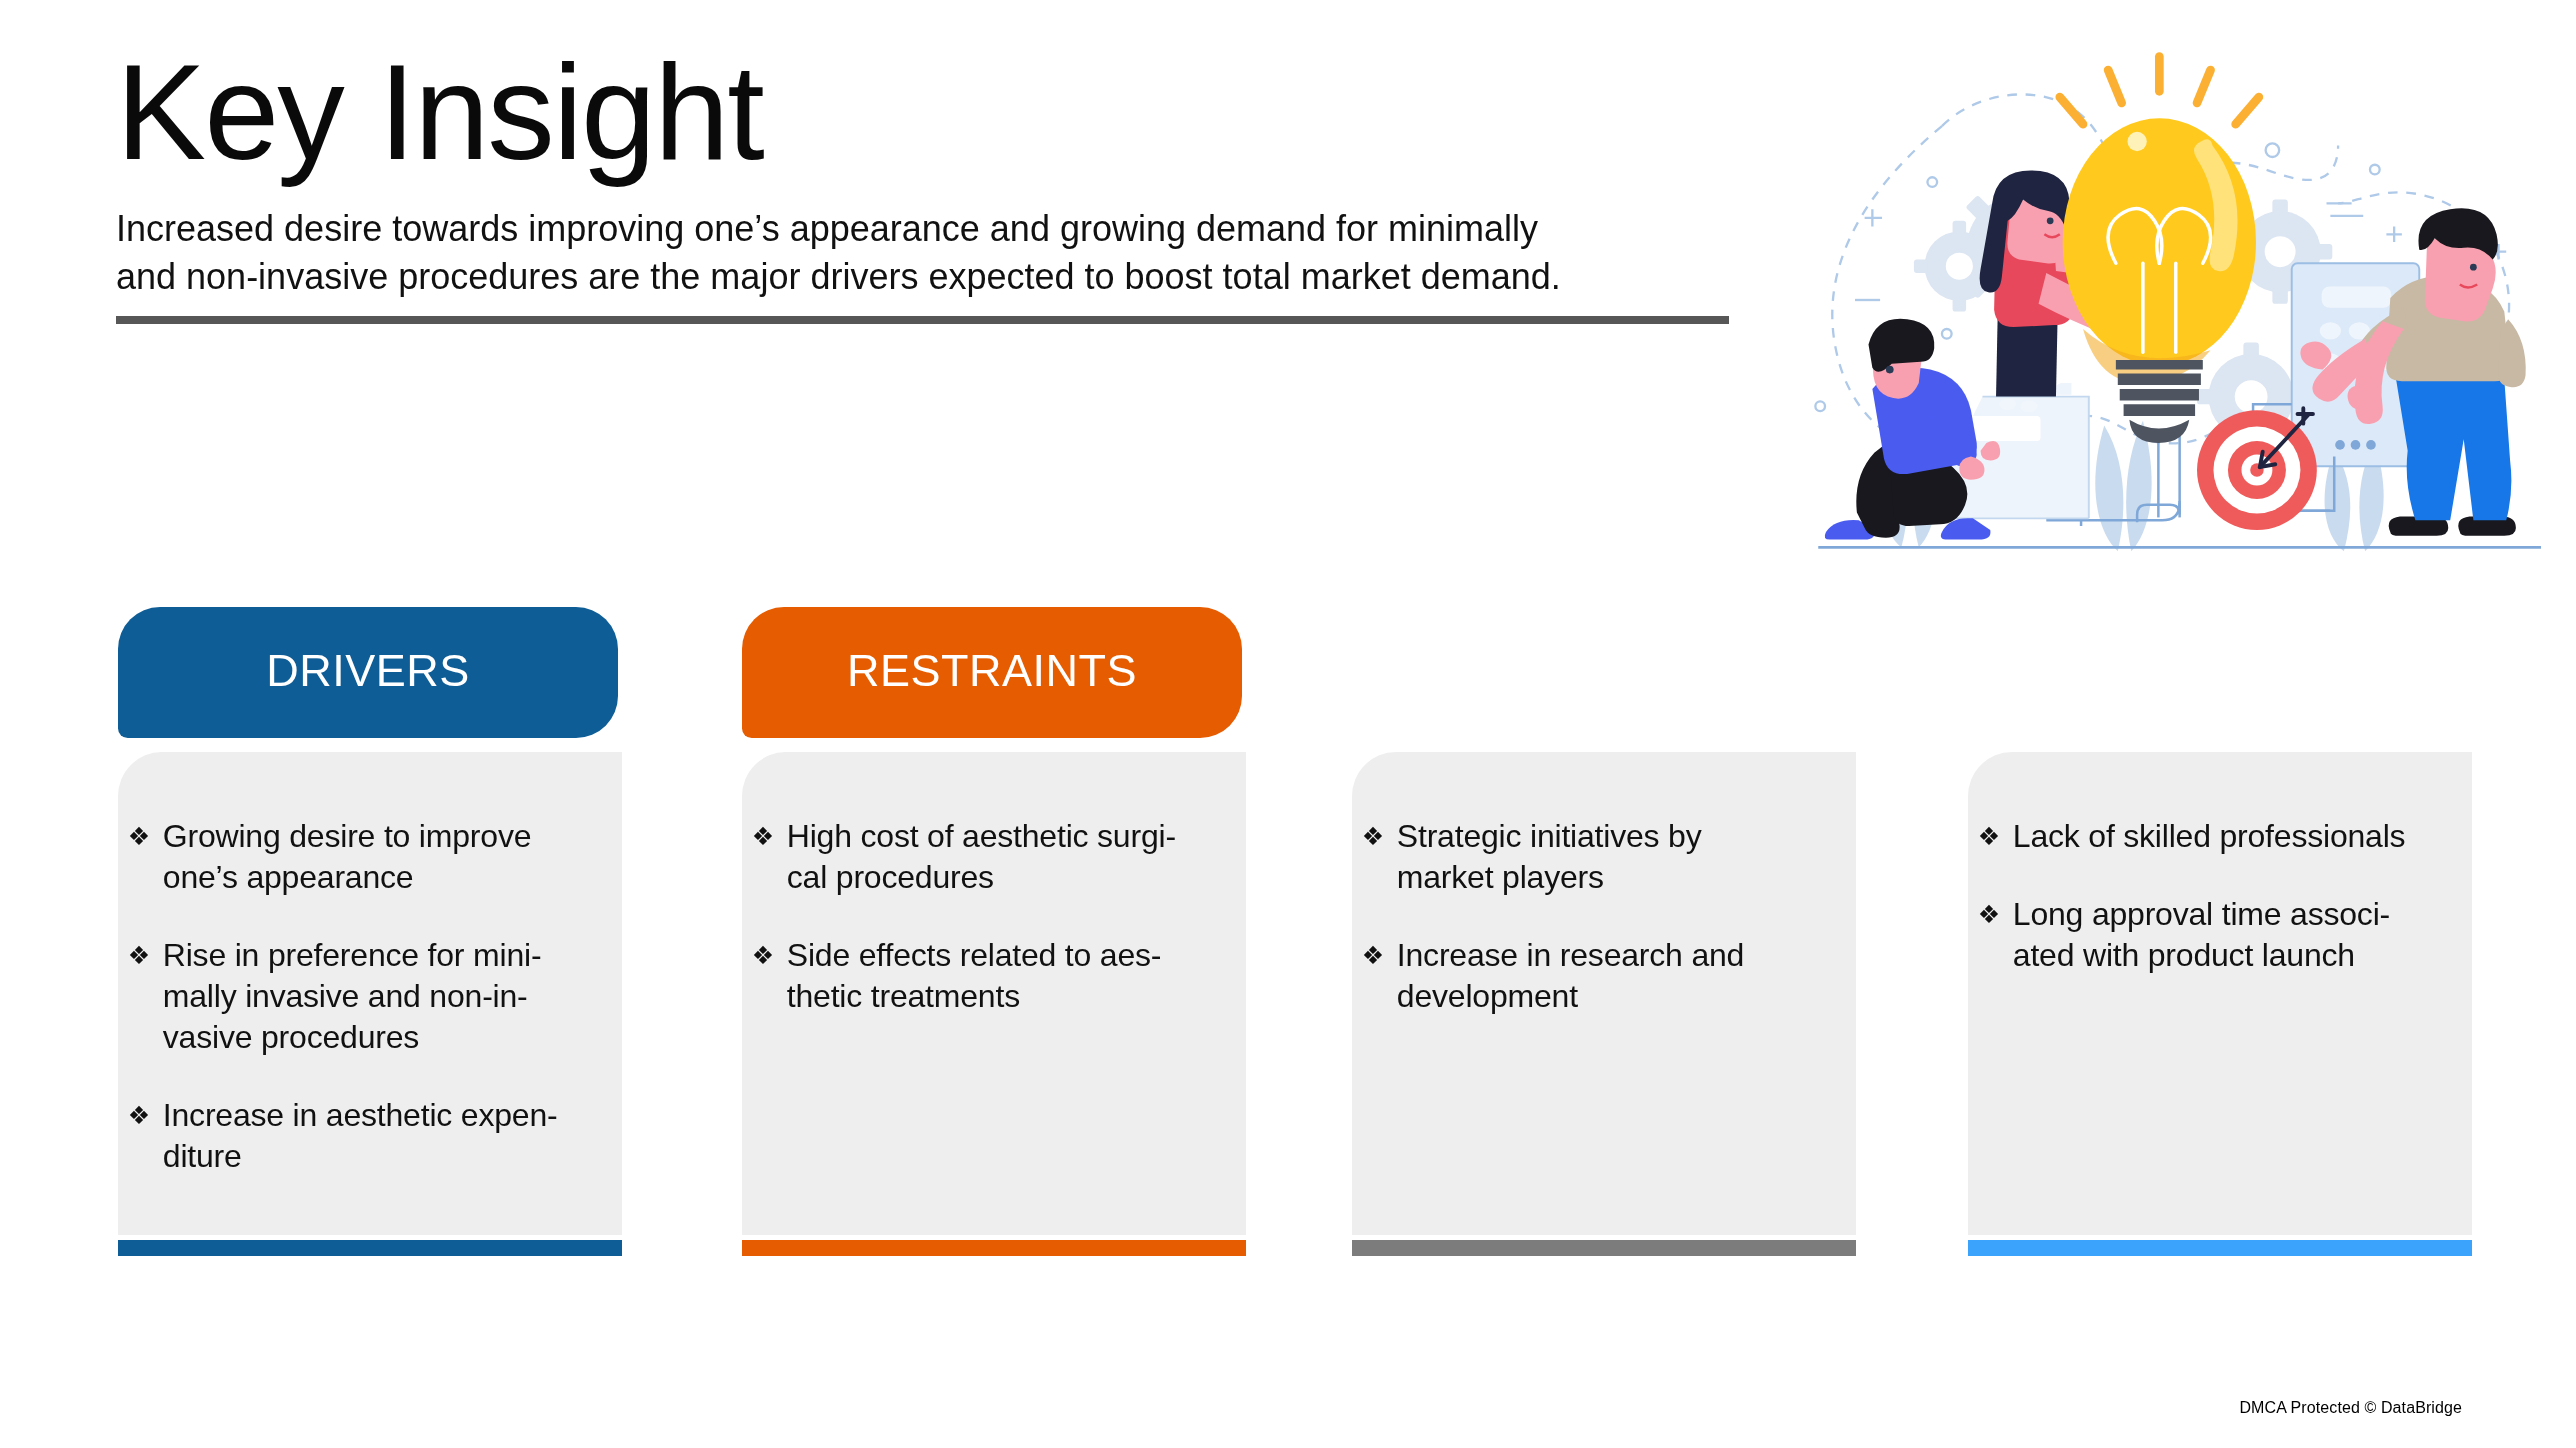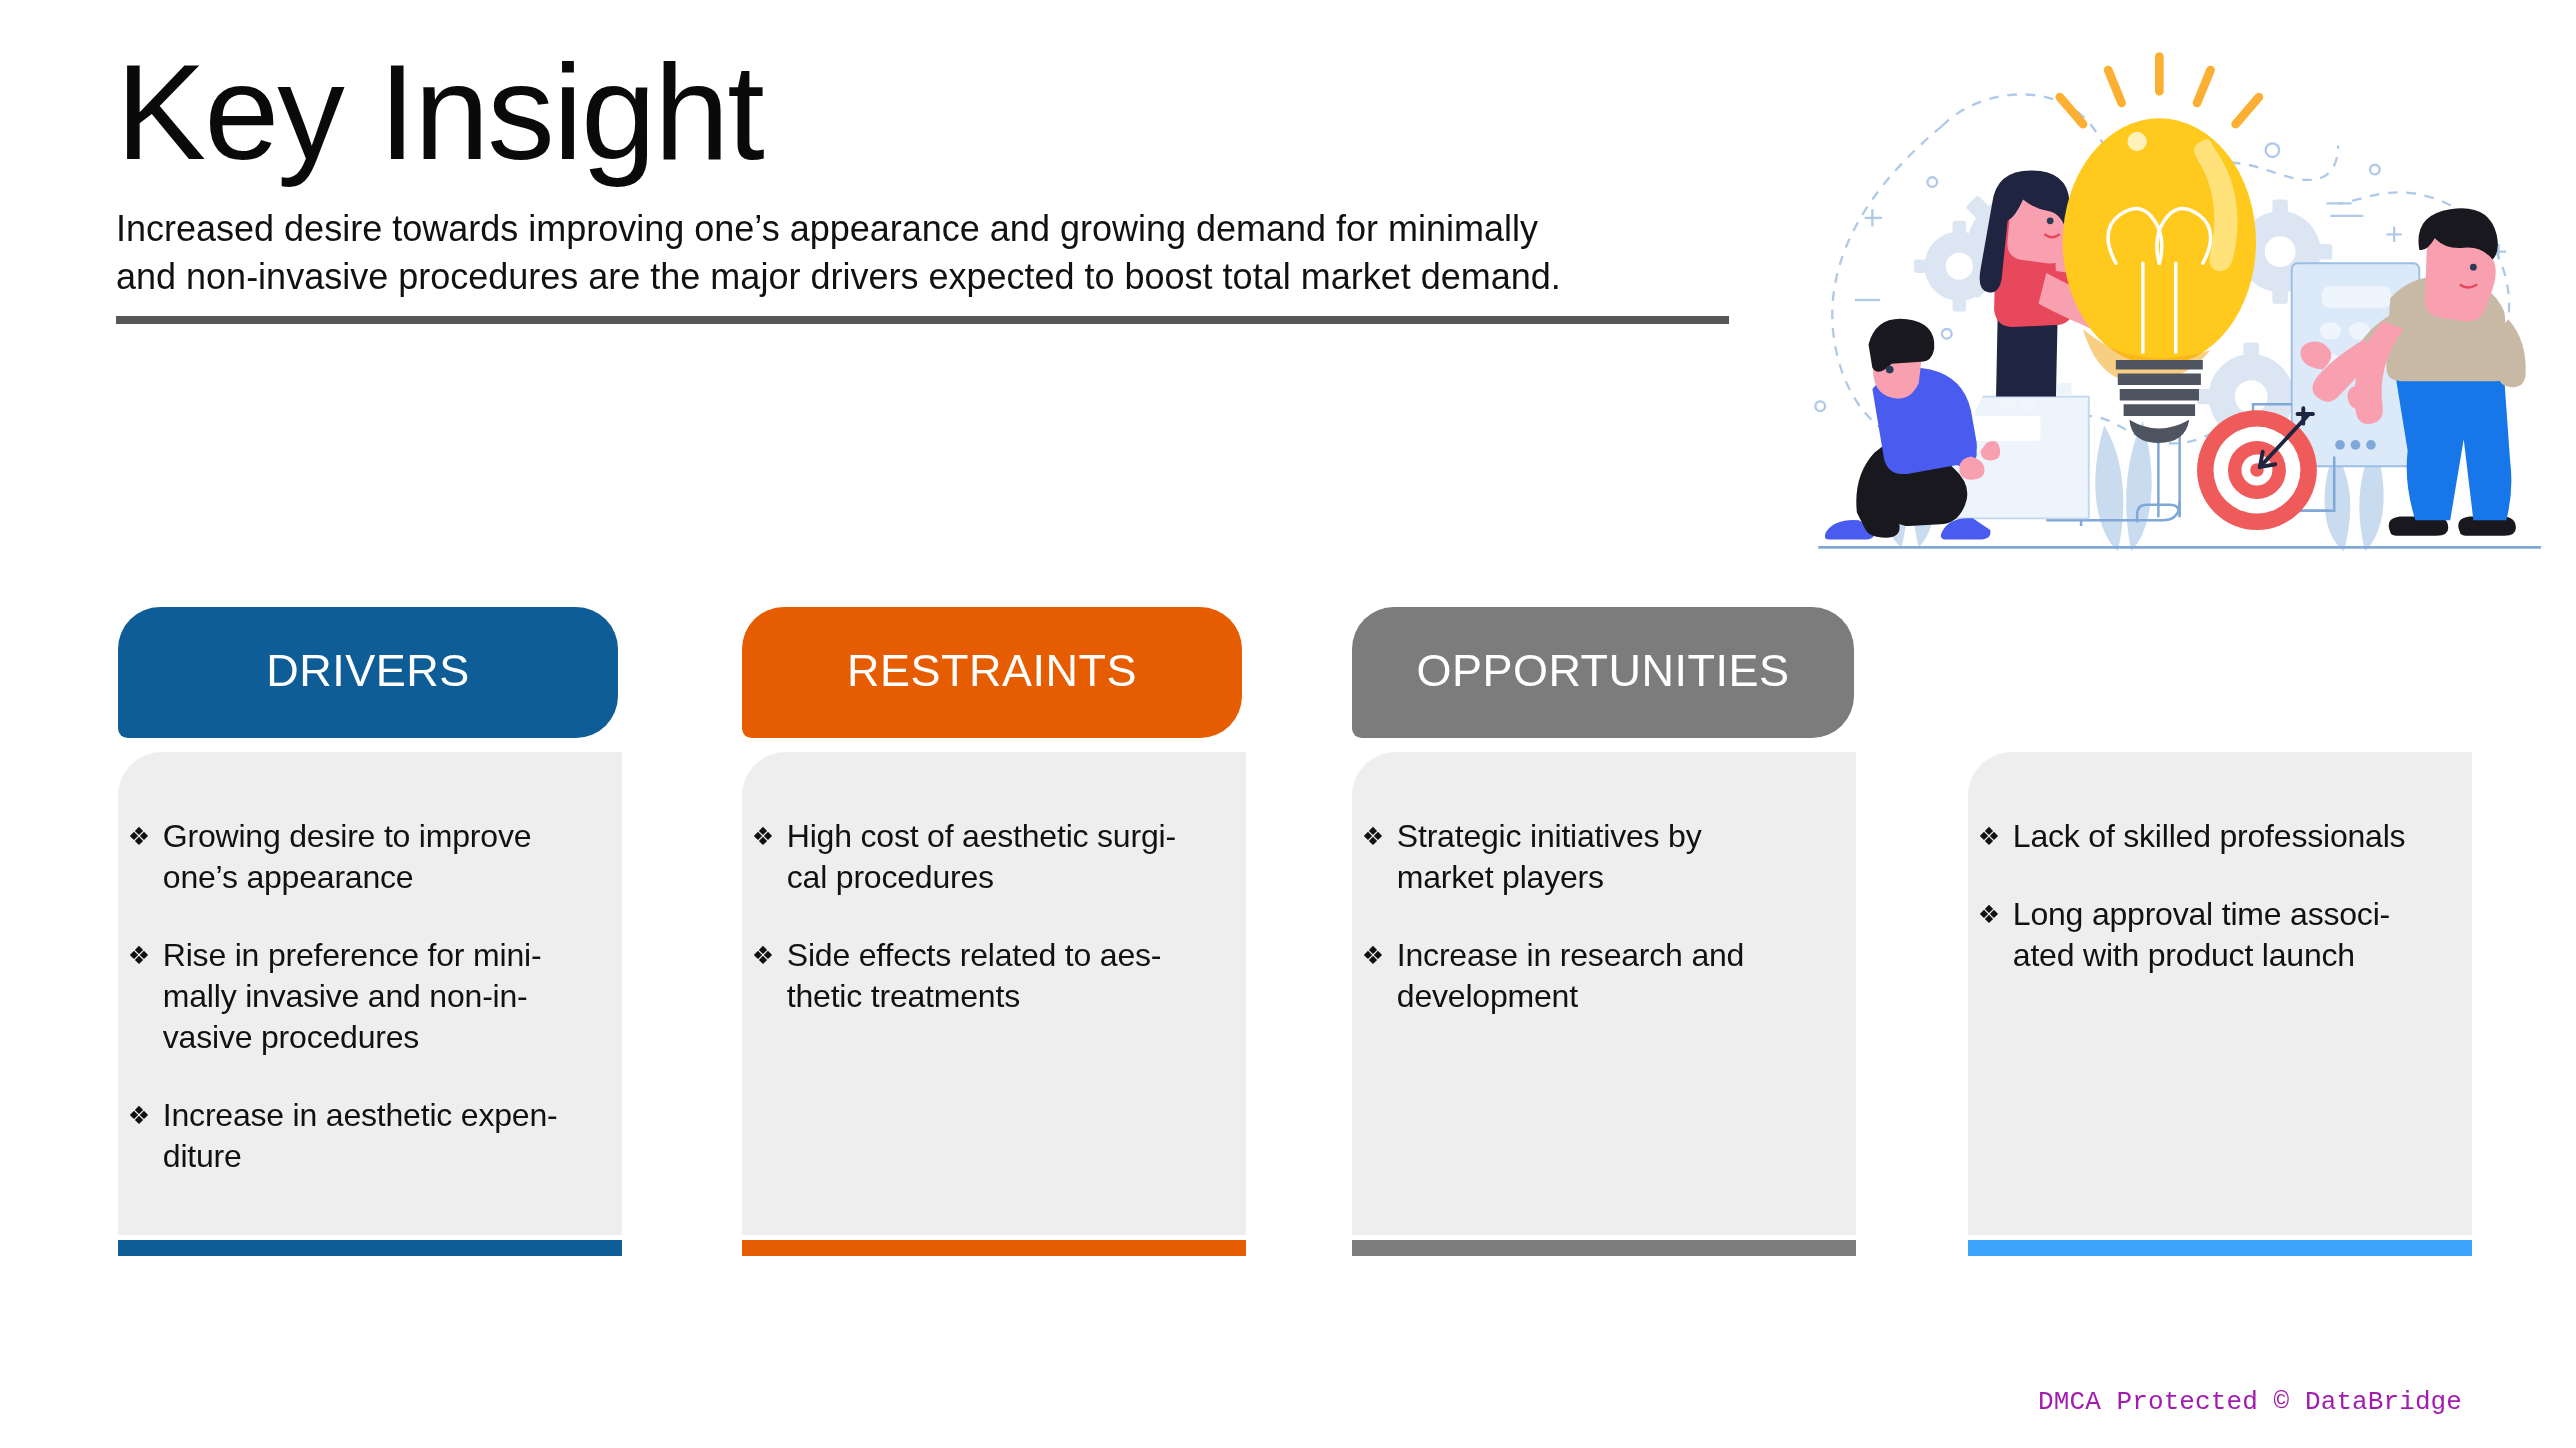--- a/index.html
+++ b/index.html
@@ -115,24 +115,23 @@
   #card-3 { left:1968px; }
 
   
   #card-2 .card-head { width:502px; }
   #card-3 .card-head { width:500px; }
 
   
   #footer {
     position:absolute;
     right:114px; bottom:32px;
-    font-size:26px;
-    color:#a21caf;
+    font-size:16px;
+    color:#000000;
     letter-spacing:0.1px;
-    font-family:Liberation Mono, monospace;
   }
 </style>
 </head>
 <body>
 
 <div id="header">
   <div id="page-title">Key Insight</div>
   <div id="subtitle">Increased desire towards improving one’s appearance and growing demand for minimally
 and non-invasive procedures are the major drivers expected to boost total market demand.</div>
   <div id="title-divider"></div>
@@ -408,23 +407,20 @@
           <span class="bullet-text">Strategic initiatives by
 market players</span>
         </div>
         <div class="bullet">
           <span class="bullet-icon">❖</span>
           <span class="bullet-text">Increase in research and
 development</span>
         </div>
       </div>
     </div>
-    <div class="card-head" style="background: rgb(124, 124, 124);">
-      <span class="card-head-label">OPPORTUNITIES</span>
-    </div>
     <div class="card-footbar" style="background: rgb(124, 124, 124);"></div>
   </div>
 
   <div class="card" id="card-3">
     <div class="card-body">
       <div class="bullets">
         <div class="bullet">
           <span class="bullet-icon">❖</span>
           <span class="bullet-text">Lack of skilled professionals</span>
         </div>

